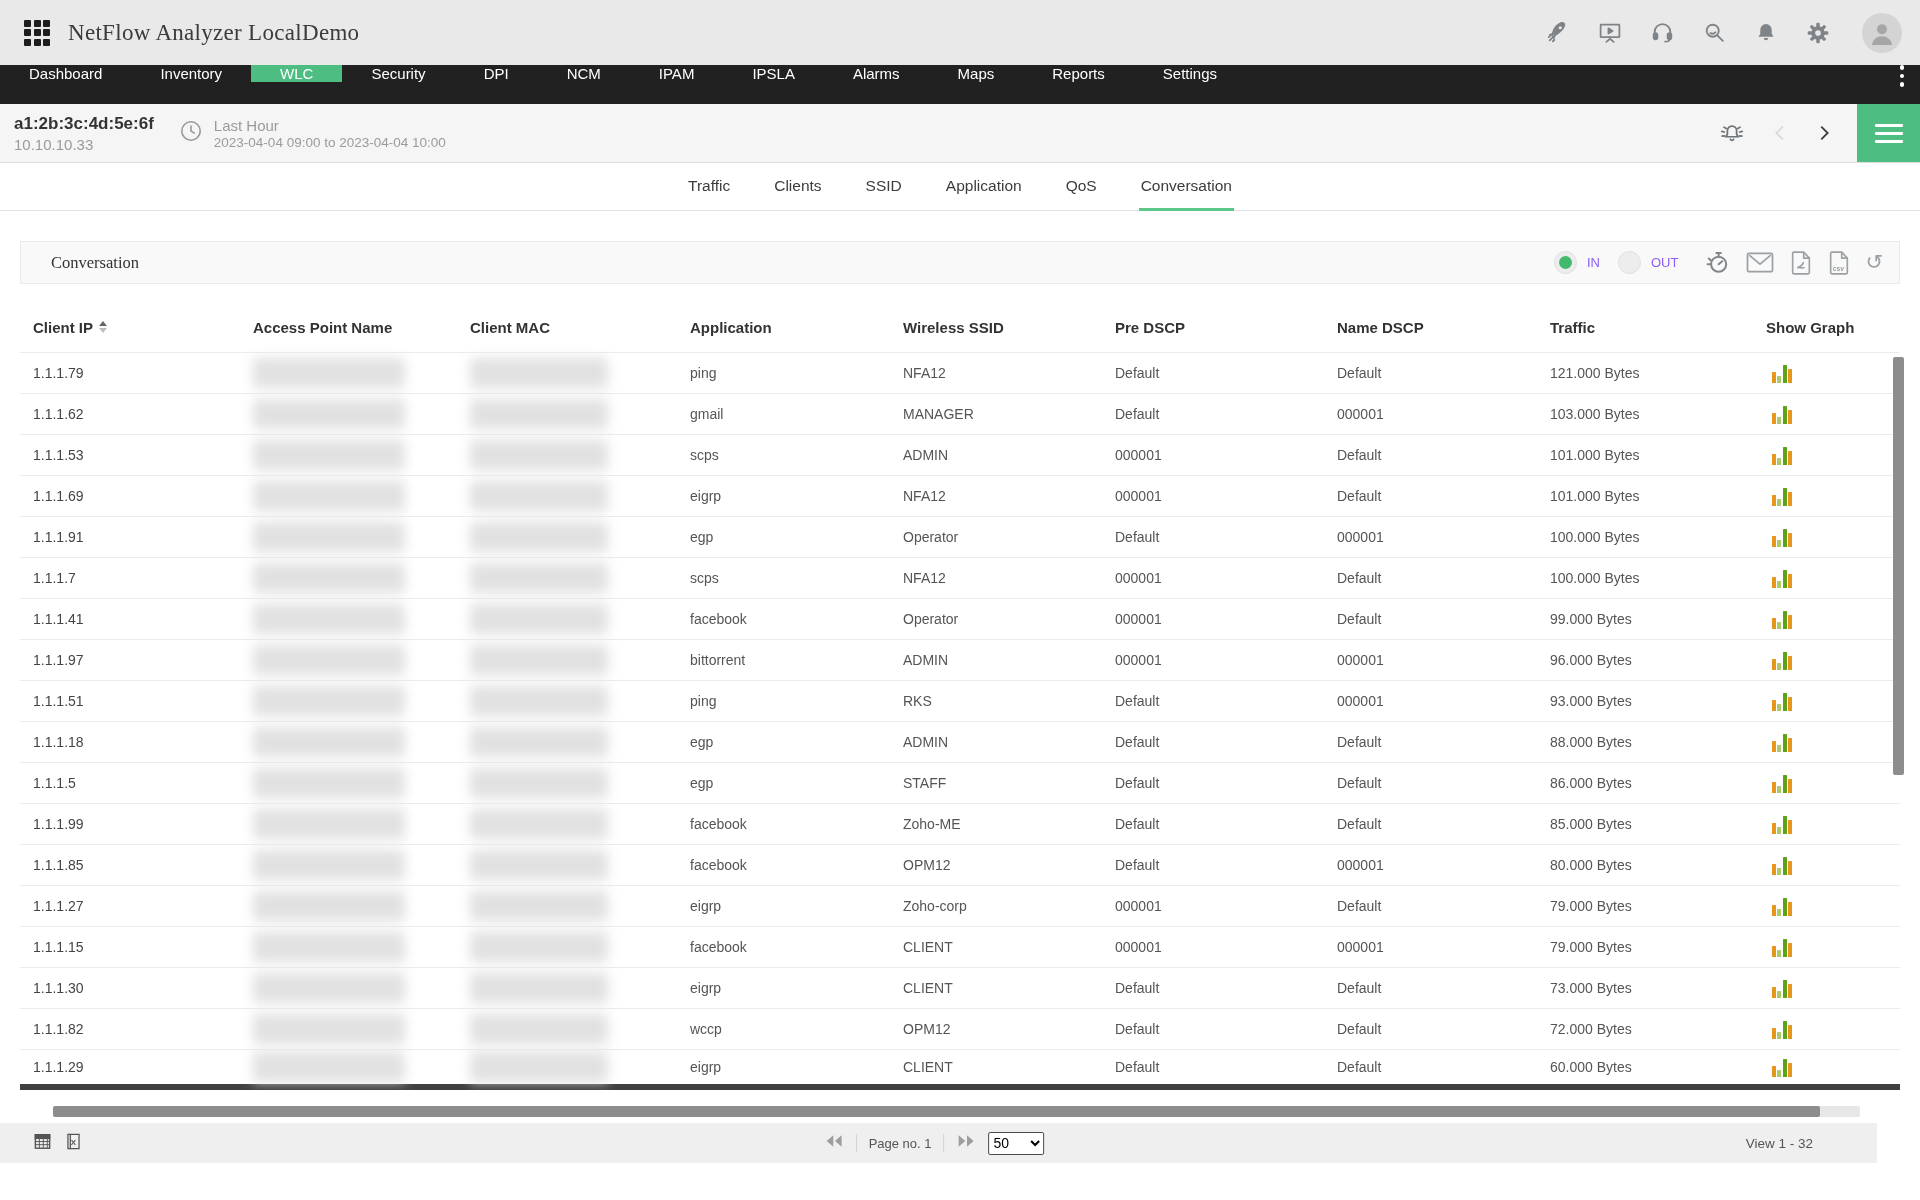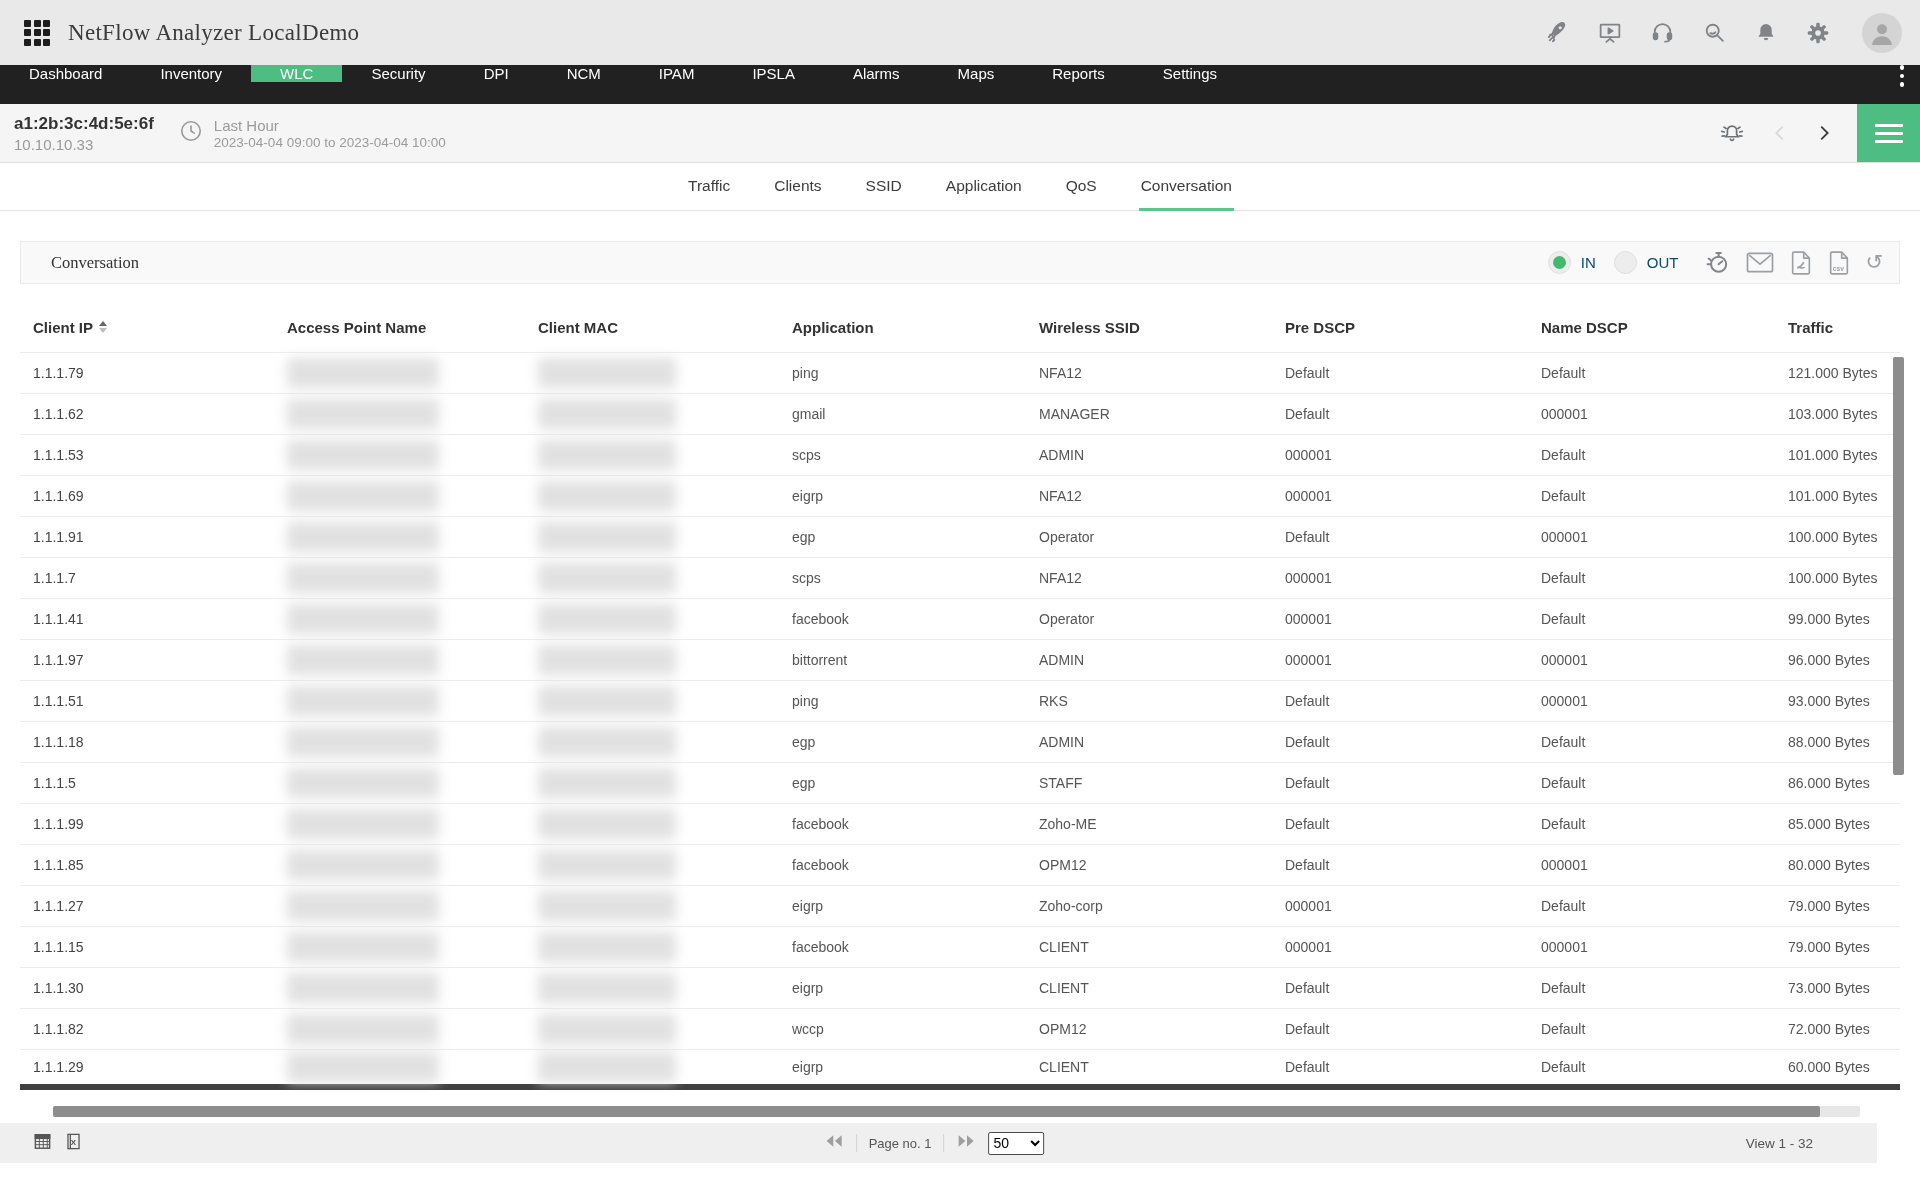--- a/index.html
+++ b/index.html
@@ -42,26 +42,26 @@
 
   
   .content { padding:0 20px; }
   .panel-head { margin-top:30px; height:43px; background:#f9f9f9; border:1px solid #ebebeb; display:flex; align-items:center; padding:0 16px 0 30px; }
   .panel-title { font-family:"Liberation Serif", serif; font-size:16.5px; color:#333; }
   .panel-actions { margin-left:auto; display:flex; align-items:center; gap:14px; }
   .radio-group { display:flex; align-items:center; gap:10px; margin-right:4px; }
   .radio { width:23px; height:23px; border-radius:50%; background:#ededed; border:1px solid #e0e0e0; display:flex; align-items:center; justify-content:center; cursor:pointer; }
   .radio .dot { width:13px; height:13px; border-radius:50%; background:transparent; }
   .radio.checked .dot { background:#43b96e; }
-  .radio-label { font-size:15px; color:#0c4a6e; margin-right:8px; }
+  .radio-label { font-size:13px; color:#8b5cf6; margin-right:8px; }
   .panel-actions .icon-btn { cursor:pointer; display:flex; align-items:center; }
   .refresh-glyph { font-size:21px; color:#9aa0a4; line-height:1; font-family:"DejaVu Sans", sans-serif; }
 
   
-  .grid-row { display:grid; grid-template-columns:220px 217px 220px 213px 212px 222px 213px 216px 1fr; align-items:center; padding-left:13px;gap:34px; }
+  .grid-row { display:grid; grid-template-columns:220px 217px 220px 213px 212px 222px 213px 216px 1fr; align-items:center; padding-left:13px; }
   .thead-row { margin-top:18px; height:50px; }
   .th { font-size:15px; font-weight:bold; color:#333; display:flex; align-items:center; gap:6px; }
   .sorter { display:flex; flex-direction:column; gap:2px; cursor:pointer; }
   .sorter .up   { width:0; height:0; border-left:4.5px solid transparent; border-right:4.5px solid transparent; border-bottom:5.5px solid #666; }
   .sorter .down { width:0; height:0; border-left:4.5px solid transparent; border-right:4.5px solid transparent; border-top:5.5px solid #bdbdbd; }
   .tbody .grid-row { height:41px; border-top:1px solid #ececec; }
   .tbody .grid-row:last-child { border-bottom:6px solid #404040; }
   .td { font-size:14px; color:#555; }
   .td.ip { color:#444; }
   .blob { height:30px; border-radius:3px; background:#e1e1e1; filter:blur(6px); }

